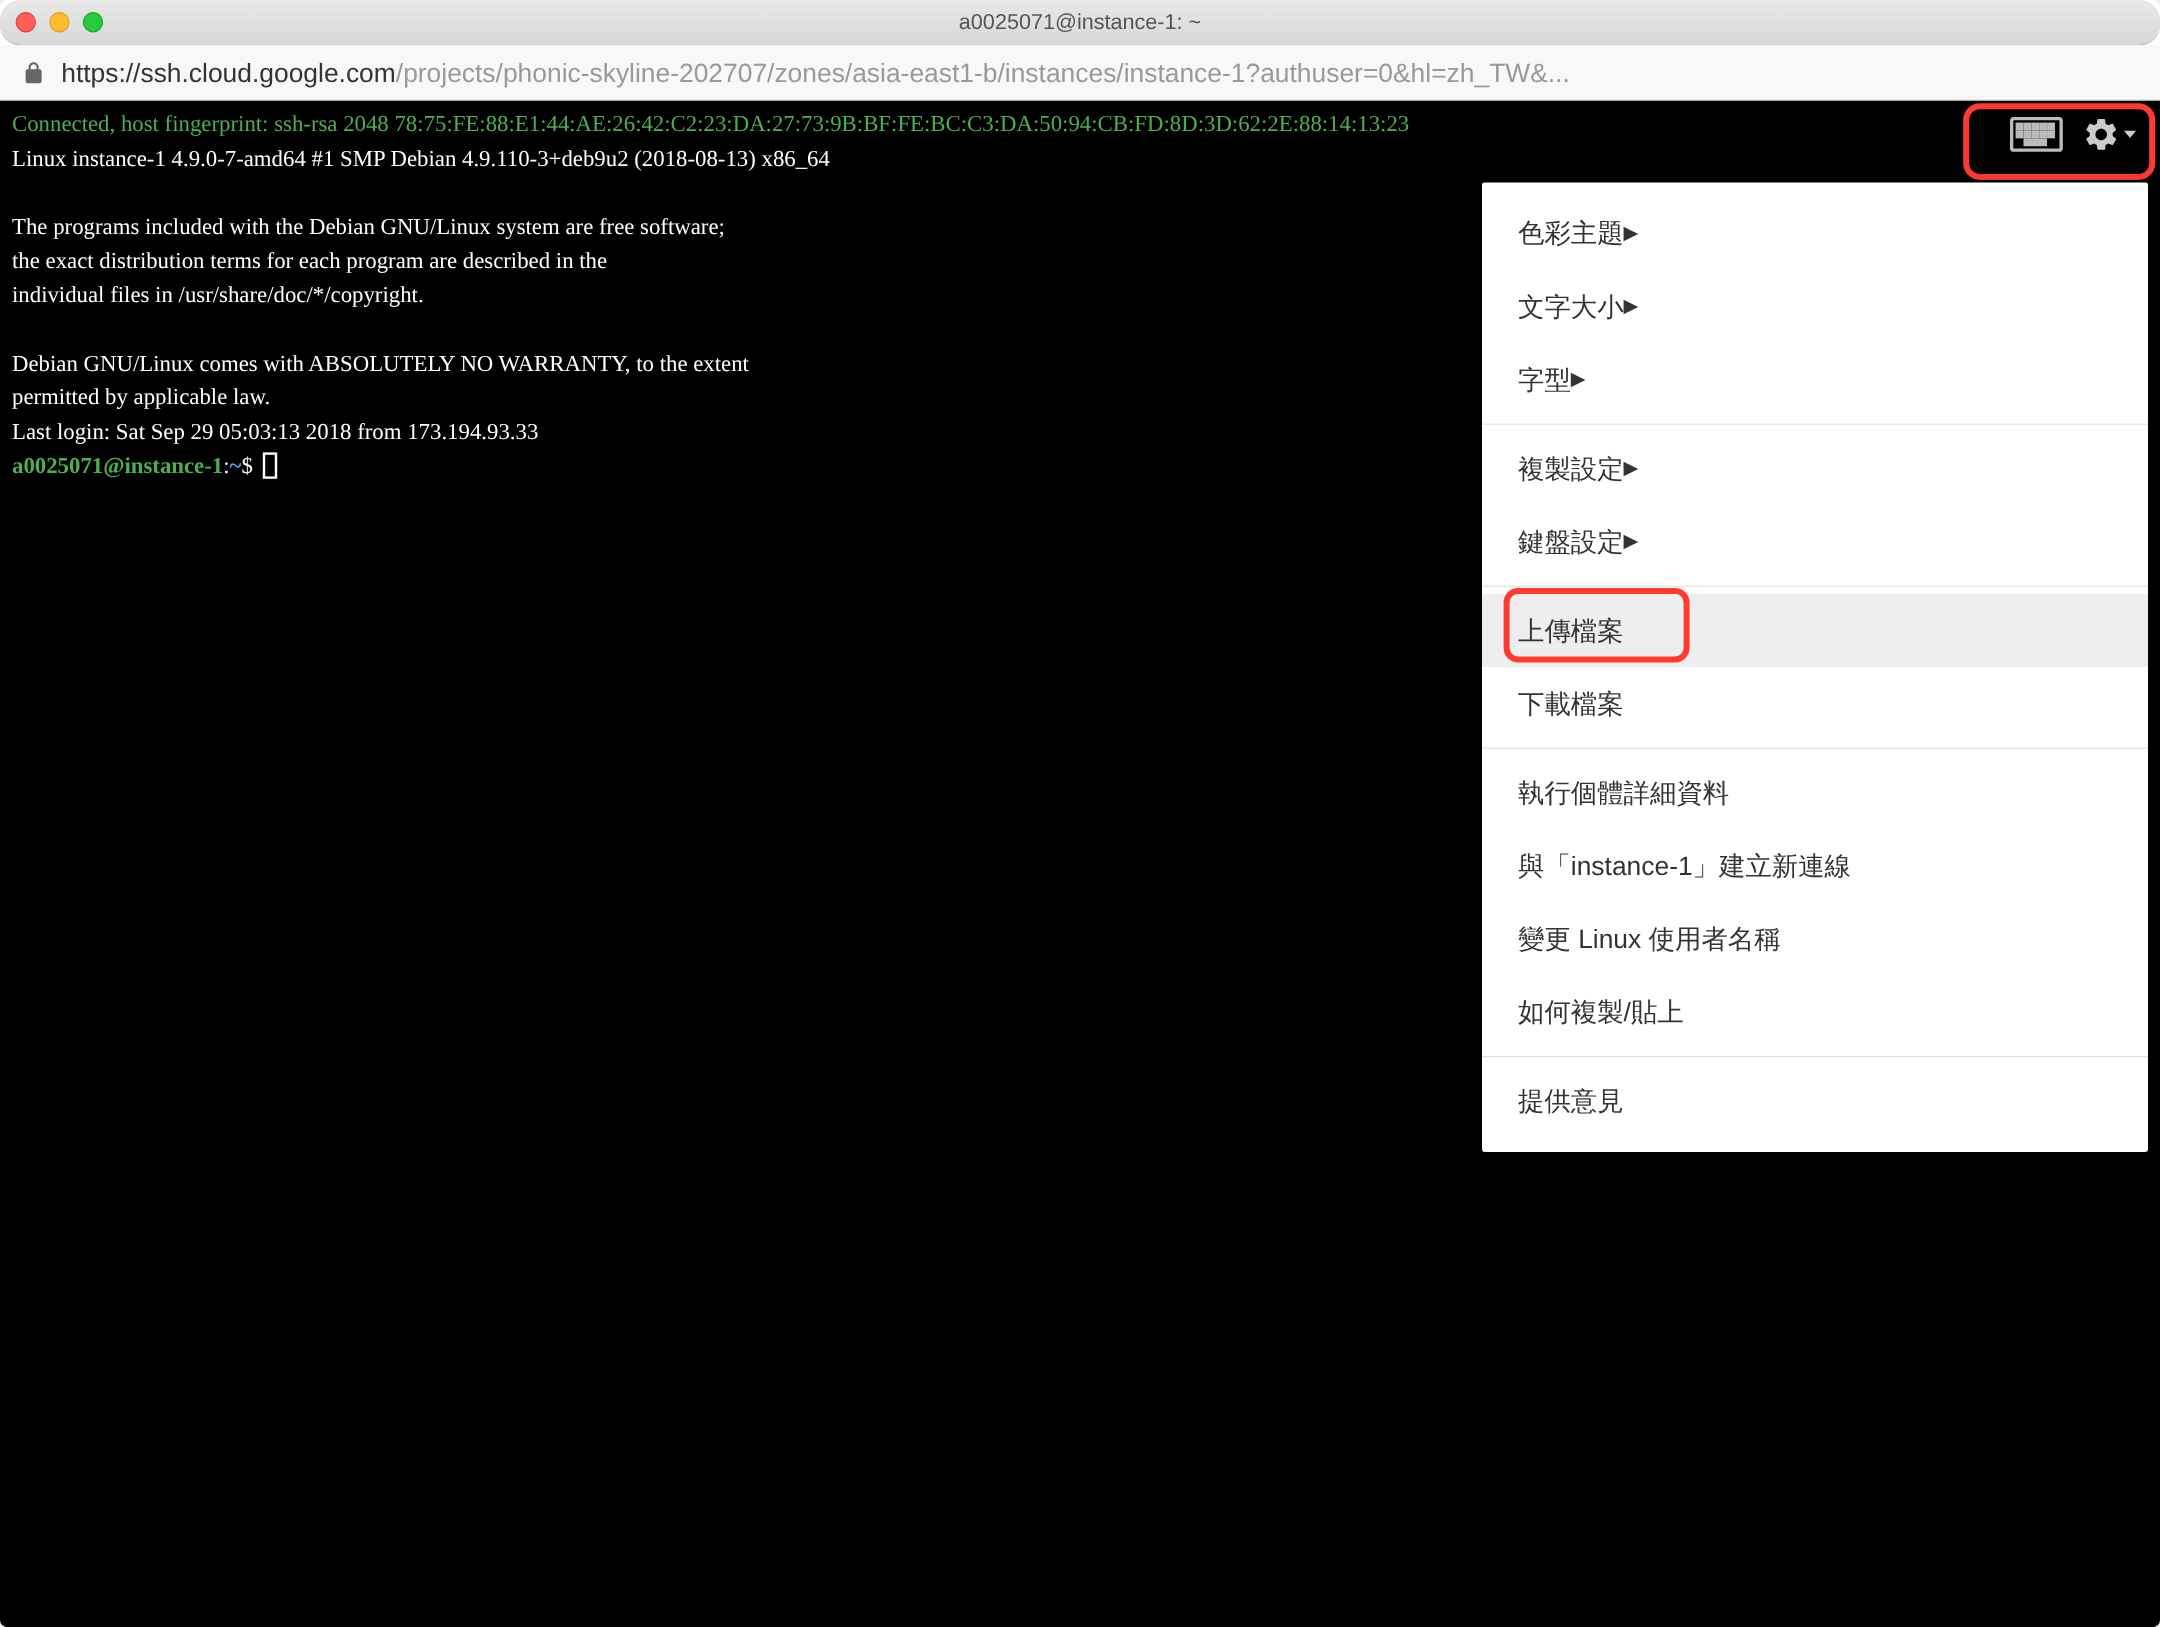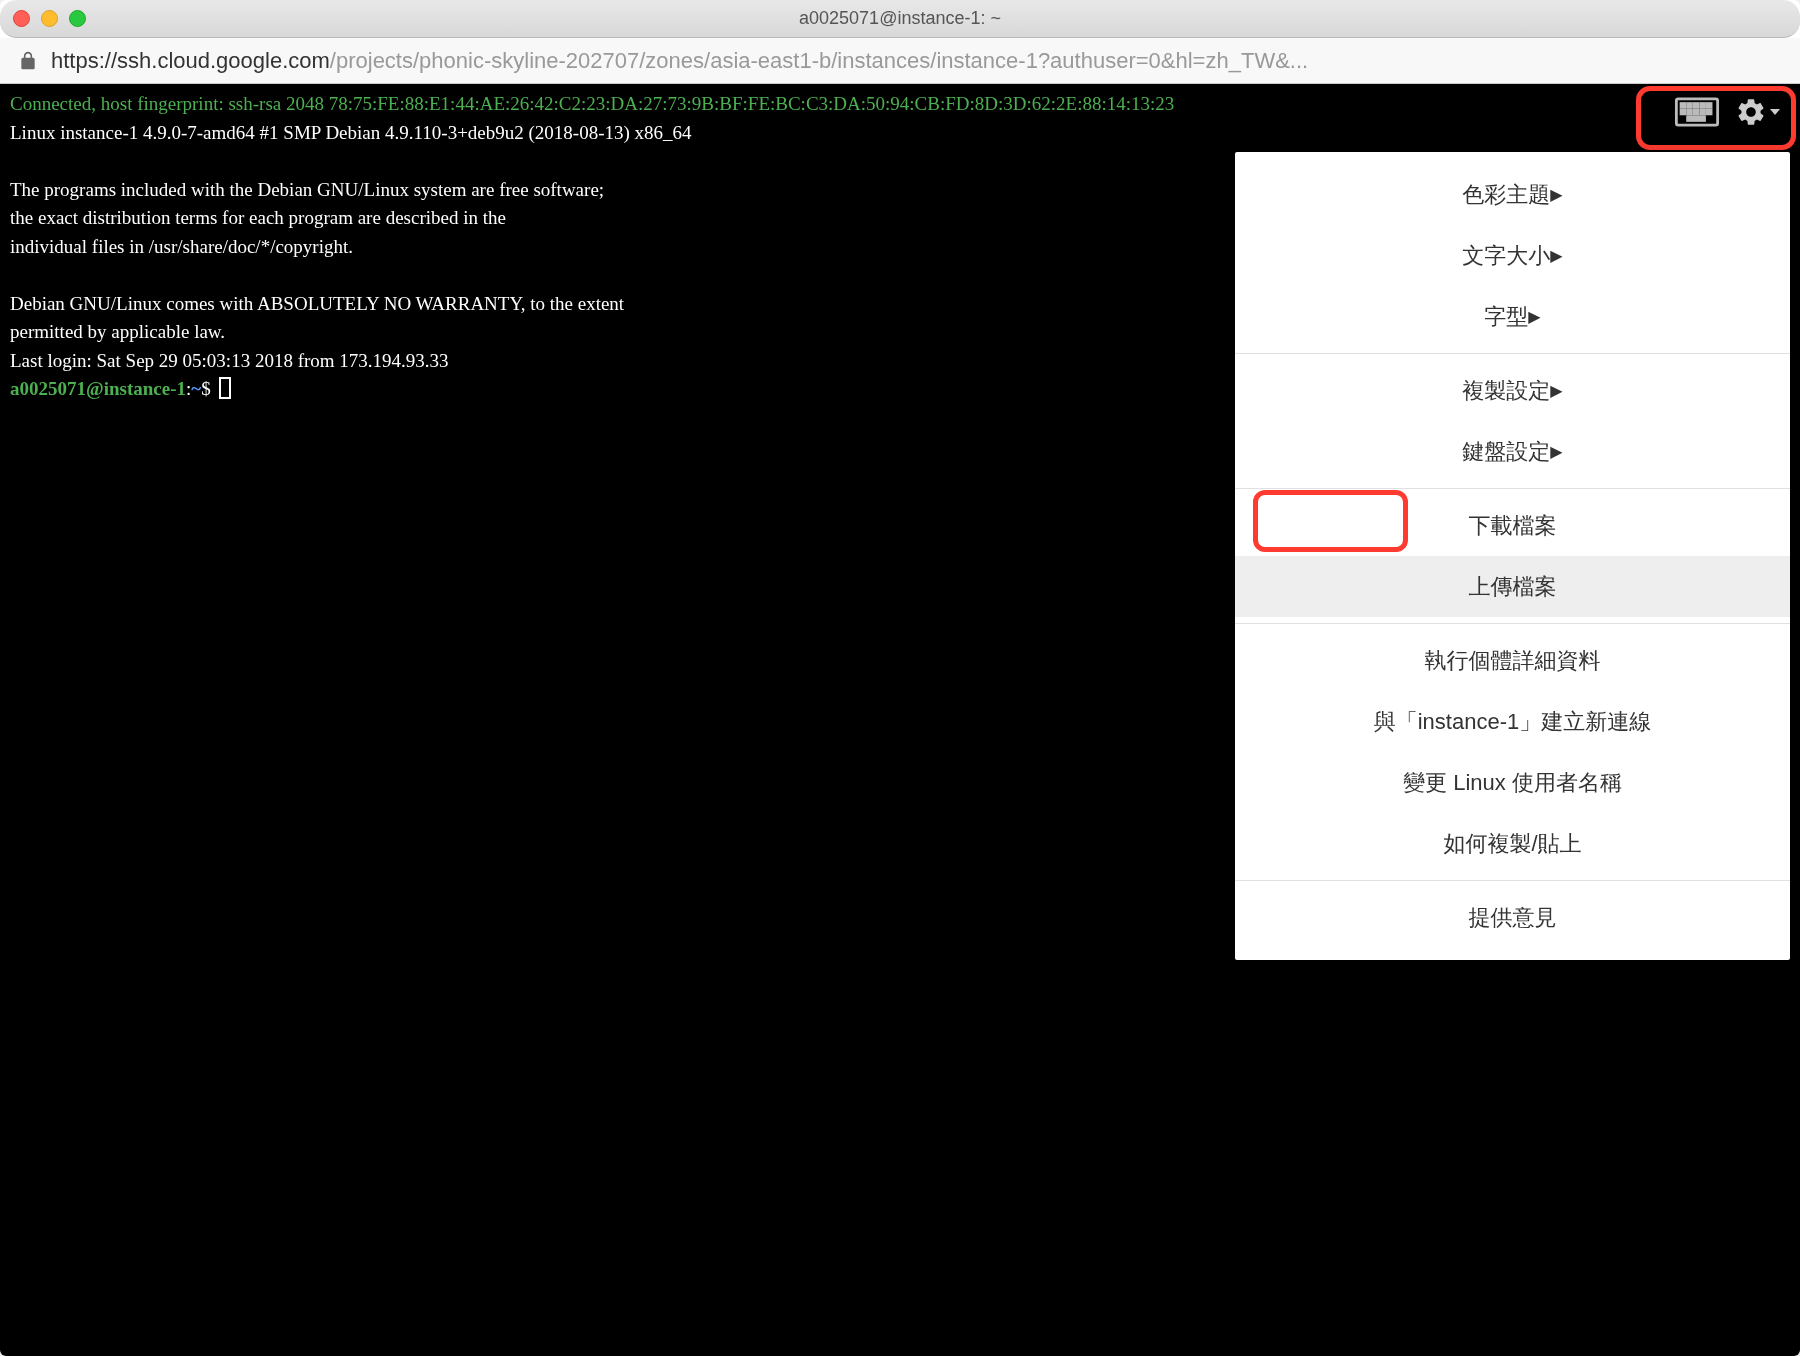--- a/index.html
+++ b/index.html
@@ -146,21 +146,21 @@
       border-radius: 2px;
       box-shadow: 0 4px 16px rgba(0,0,0,0.3);
       font-family: -apple-system, sans-serif;
       font-size: 22px;
       color: #333;
       padding: 12px 0;
     }
     .menu-item {
       padding: 14px 30px;
       display: flex;
-      justify-content: center;
+      justify-content: flex-start;
       align-items: center;
       cursor: pointer;
       position: relative;
     }
     .menu-item.highlighted {
       background: #eee;
     }
     .menu-item .arrow {
       color: #333;
       font-size: 16px;
@@ -256,26 +256,26 @@
       <div class="menu-divider"></div>
       <div class="menu-item">
         <span>複製設定</span>
         <span class="arrow">▶</span>
       </div>
       <div class="menu-item">
         <span>鍵盤設定</span>
         <span class="arrow">▶</span>
       </div>
       <div class="menu-divider"></div>
-      <div class="menu-item">
-        <span>下載檔案</span>
-      </div>
       <div class="menu-item highlighted">
         <span>上傳檔案</span>
       </div>
+      <div class="menu-item">
+        <span>下載檔案</span>
+      </div>
       <div class="menu-divider"></div>
       <div class="menu-item">
         <span>執行個體詳細資料</span>
       </div>
       <div class="menu-item">
         <span>與「instance-1」建立新連線</span>
       </div>
       <div class="menu-item">
         <span>變更 Linux 使用者名稱</span>
       </div>

